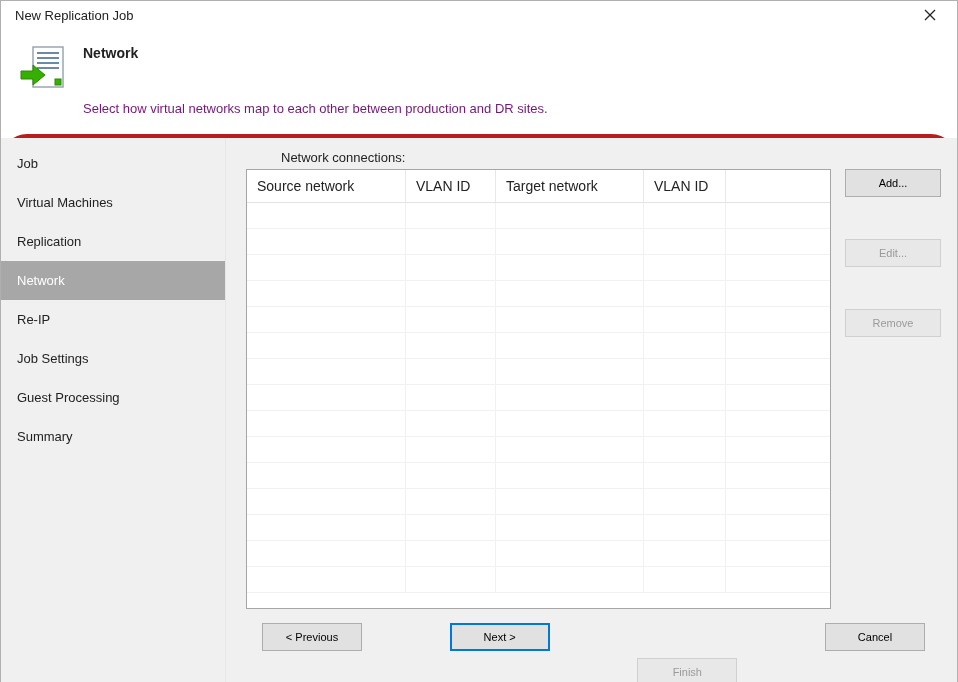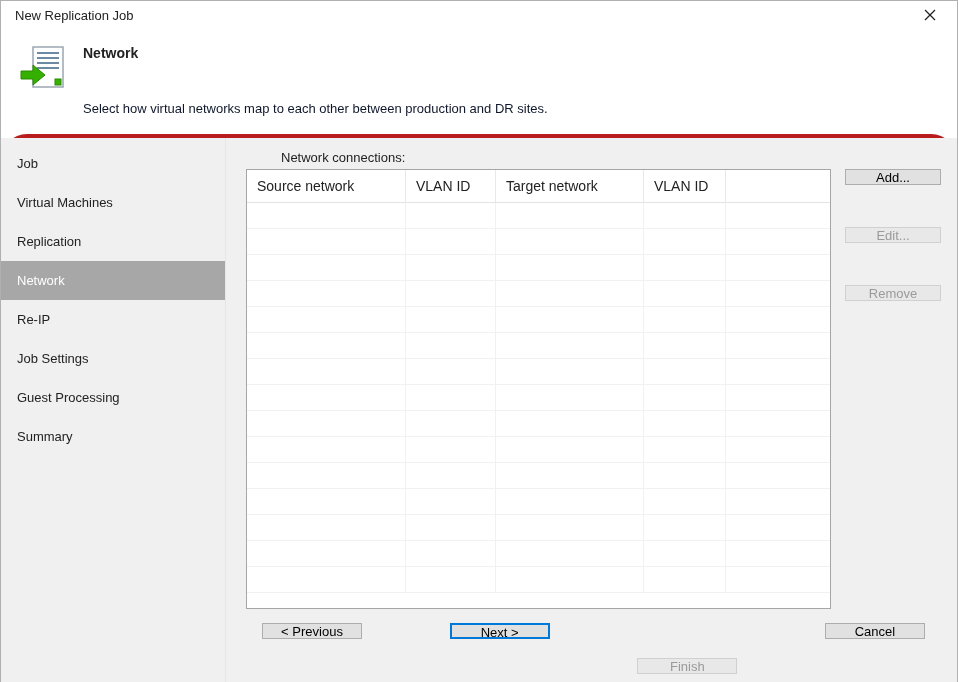--- a/index.html
+++ b/index.html
@@ -38,21 +38,21 @@
     .header {
       display: flex;
       align-items: flex-start;
       padding: 14px 18px 18px 18px;
       gap: 16px;
       background: #fff;
     }
     .header-icon { width: 48px; height: 48px; flex-shrink: 0; }
     .header-text { padding-top: 2px; }
     .header-title { font-weight: 700; font-size: 14px; margin-bottom: 3px; }
-    .header-desc { font-size: 13px; color: #0f172a; margin-top: 40px; }
+    .header-desc { font-size: 13px; color: #701a75; margin-top: 40px; }
     .body {
       flex: 1;
       display: flex;
       background: #5eead4;
       border-top: 4px solid #b91c1c;
       border-radius: 26px;
     }
     .sidebar {
       width: 225px;
       background: #f0f0f0;
@@ -114,22 +114,22 @@
       border-right: 1px solid #f1f1f1;
     }
     .td.col-rest { border-right: none; }
     .side-buttons {
       width: 96px;
       display: flex;
       flex-direction: column;
       gap: 7px;
     }
     .btn {
-      height: 16px;
-      font-size: 13px;
+      height: 28px;
+      font-size: 11px;
       background: #e1e1e1;
       border: 1px solid #adadad;
       cursor: pointer;
       font-family: inherit;
     }
     .btn:disabled {
       color: #9a9a9a;
       border-color: #d0d0d0;
       background: #e8e8e8;
       cursor: default;

